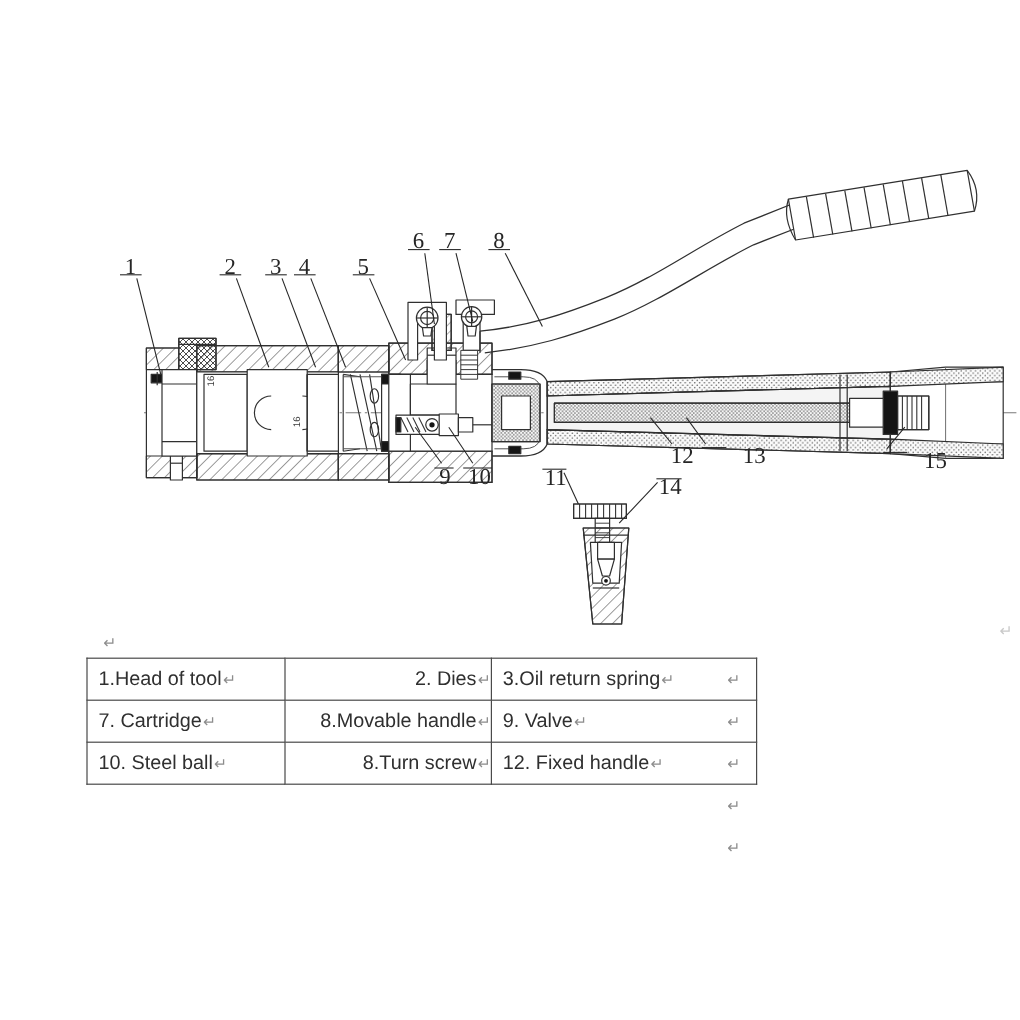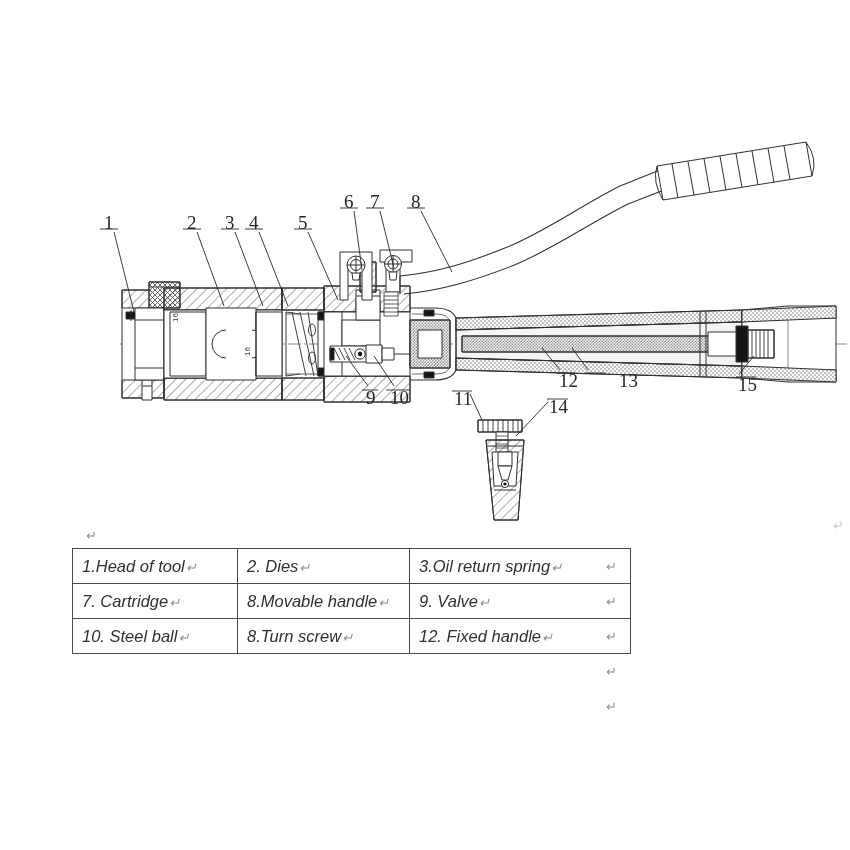--- a/index.html
+++ b/index.html
@@ -33,35 +33,34 @@
   #parts-table-wrap {
     position: absolute;
     left: 72px;
     top: 548px;
     width: 528px;
   }
   table.parts {
     border-collapse: collapse;
     width: 528px;
     table-layout: fixed;
-    font-style: italic;
   }
   table.parts td {
     border: 1px solid #4a4a4a;
     height: 34px;
     padding: 0 0 0 9px;
     font-size: 16.5px;
     color: #2f2f2f;
     white-space: nowrap;
     overflow: hidden;
     vertical-align: middle;
     font-family: "Liberation Sans", sans-serif;
   }
   table.parts td.c0 { width: 155px; }
-  table.parts td.c1 { width: 162px; }
+  table.parts td.c1 { width: 162px; text-align: right; }
   table.parts td.c2 { width: 211px; }
   .pilcrow {
     color: #8d8d8d;
     font-size: 13px;
     font-family: "Liberation Sans", sans-serif;
   }
   .pilcrow-cell {
     display: inline;
     margin-left: 1px;
   }
@@ -453,21 +452,21 @@
   <div class="callout" style="left:298px; top:213px;">5</div>
   <div class="callout" style="left:344px; top:192px;">6</div>
   <div class="callout" style="left:370px; top:192px;">7</div>
   <div class="callout" style="left:411px; top:192px;">8</div>
   <div class="callout" style="left:366px; top:388px;">9</div>
   <div class="callout" style="left:390px; top:388px;">10</div>
   <div class="callout" style="left:454px; top:389px;">11</div>
   <div class="callout" style="left:559px; top:371px;">12</div>
   <div class="callout" style="left:587px; top:371px;margin-left:32px;">13</div>
   <div class="callout" style="left:549px; top:397px;">14</div>
-  <div class="callout" style="left:738px; top:375px;">15</div>
+  <div class="callout" style="left:770px; top:375px;">15</div>
 
   <div id="pilcrow-above-table" class="pilcrow">↵</div>
   <div id="pilcrow-far-right" class="pilcrow">↵</div>
 
   <div class="row-pilcrow pilcrow" style="top:560px;">↵</div>
   <div class="row-pilcrow pilcrow" style="top:595px;">↵</div>
   <div class="row-pilcrow pilcrow" style="top:630px;">↵</div>
   <div class="row-pilcrow pilcrow" style="top:665px;">↵</div>
   <div class="row-pilcrow pilcrow" style="top:700px;">↵</div>
 

